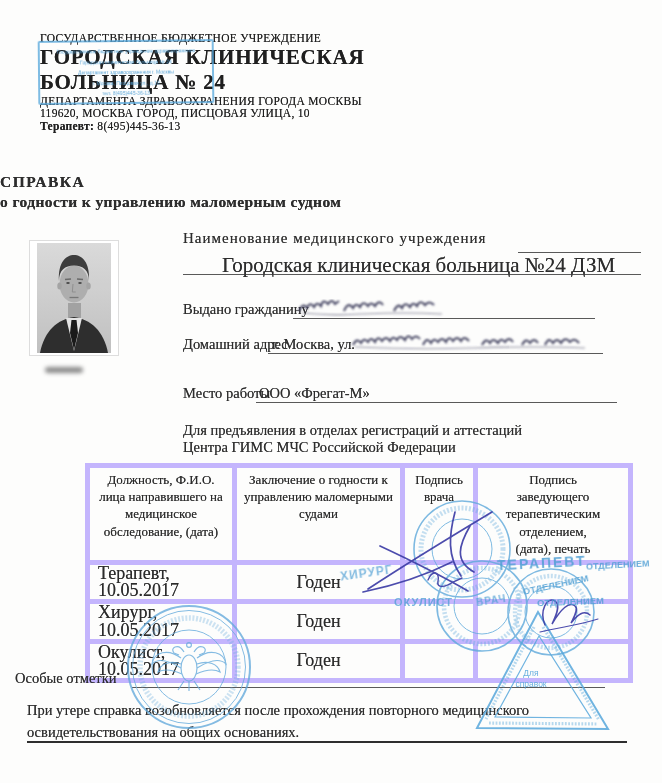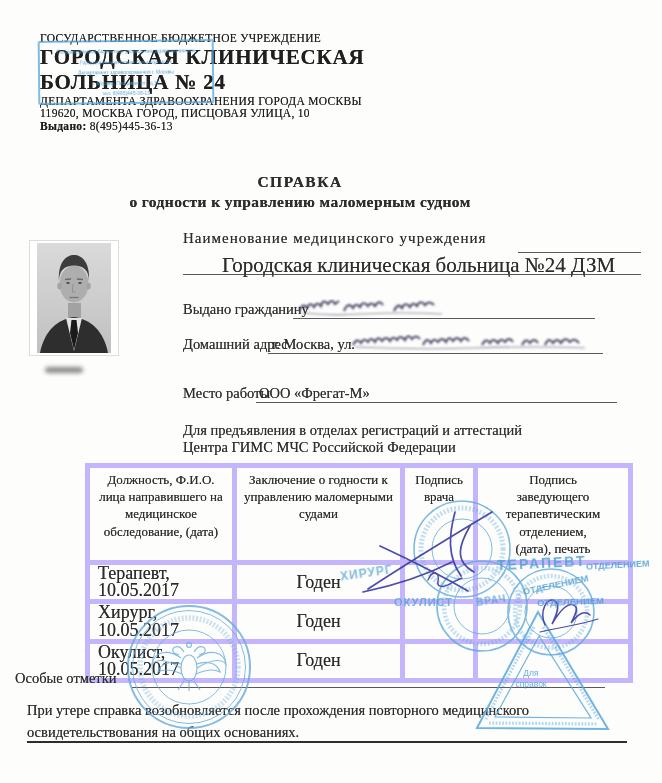--- a/index.html
+++ b/index.html
@@ -14,21 +14,21 @@
   .h-b{font-size:21px;font-weight:bold;letter-spacing:.8px;line-height:25px;text-shadow:0 0 .5px rgba(20,20,20,.8);}
   
   .cstamp{
     left:38px;top:40px;width:176px;height:64px;border:2px solid rgba(88,168,220,.85);
     border-radius:2px;transform:rotate(-.6deg);padding:4px 2px 0 2px;box-sizing:border-box;
     text-align:center;color:#4f9fd4;filter:blur(.55px);opacity:.9;
     font-family:"Liberation Sans", sans-serif;
   }
   .cstamp div{font-size:5px;line-height:10.6px;white-space:nowrap;overflow:hidden;}
   
-  .titleblk{left:0;top:173px;width:586px;text-align:center;margin-left:7px;}
+  .titleblk{left:0;top:173px;width:586px;}
   .t-main{font-size:15.5px;font-weight:bold;letter-spacing:1.5px;text-shadow:0 0 .5px rgba(20,20,20,.8);}
   .t-sub{font-size:15.5px;font-weight:bold;letter-spacing:.4px;margin-top:2px;text-shadow:0 0 .5px rgba(20,20,20,.8);}
   
   .photo-frame{left:30px;top:241px;width:88px;height:114px;background:#fff;
     box-shadow:0 0 0 1px rgba(190,190,190,.5);}
   .photo-frame svg{position:absolute;left:7px;top:2px;filter:grayscale(1) blur(.3px) contrast(.97);}
   .blurdash{left:45px;top:367px;width:38px;height:6px;background:#5a5a5a;border-radius:3px;
     filter:blur(2px);opacity:.7;}
   
   .t{position:absolute;font-size:14.5px;line-height:17px;white-space:nowrap;
@@ -61,21 +61,21 @@
 <body>
 
 <div class="page">
 
   <div class="abs hdr">
     <div class="h-s">ГОСУДАРСТВЕННОЕ БЮДЖЕТНОЕ УЧРЕЖДЕНИЕ</div>
     <div class="h-b">ГОРОДСКАЯ КЛИНИЧЕСКАЯ</div>
     <div class="h-b">БОЛЬНИЦА № 24</div>
     <div class="h-s">ДЕПАРТАМЕНТА ЗДРАВООХРАНЕНИЯ ГОРОДА МОСКВЫ</div>
     <div class="h-s">119620, МОСКВА ГОРОД, ПИСЦОВАЯ УЛИЦА, 10</div>
-    <div class="h-s"><b>Выдано:</b> <span>8(495)445-36-13</span></div>
+    <div class="h-s"><b>Терапевт:</b> <span>8(495)445-36-13</span></div>
   </div>
 
   <div class="abs cstamp">
     <div>Государственное бюджетное учреждение здравоохранения</div>
     <div>Городская клиническая больница № 24</div>
     <div>Департамент здравоохранения г. Москвы</div>
     <div>г. Москва, Писцовая ул., д.10</div>
     <div>тел. 8(495)445-36-13</div>
   </div>
 

